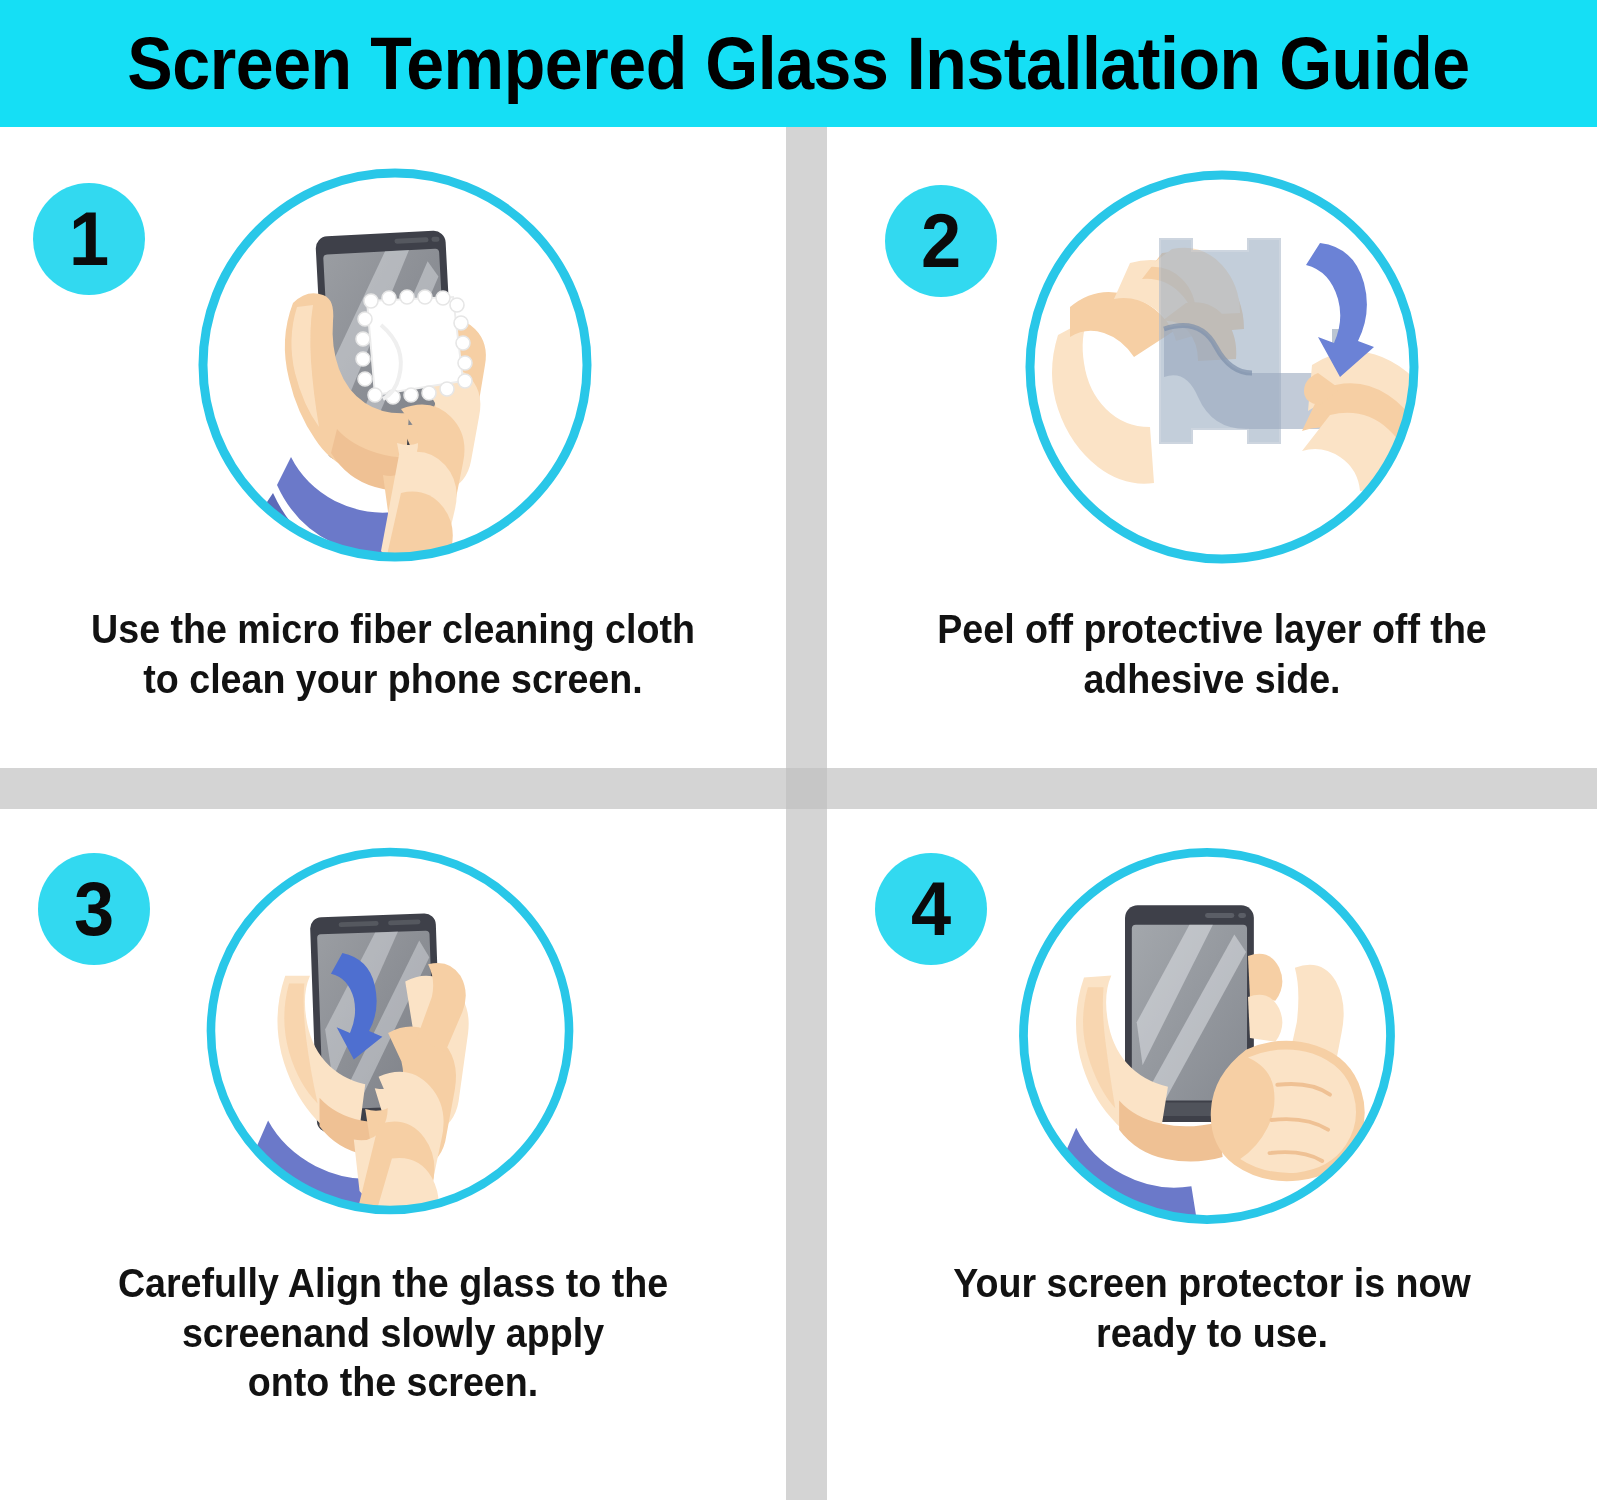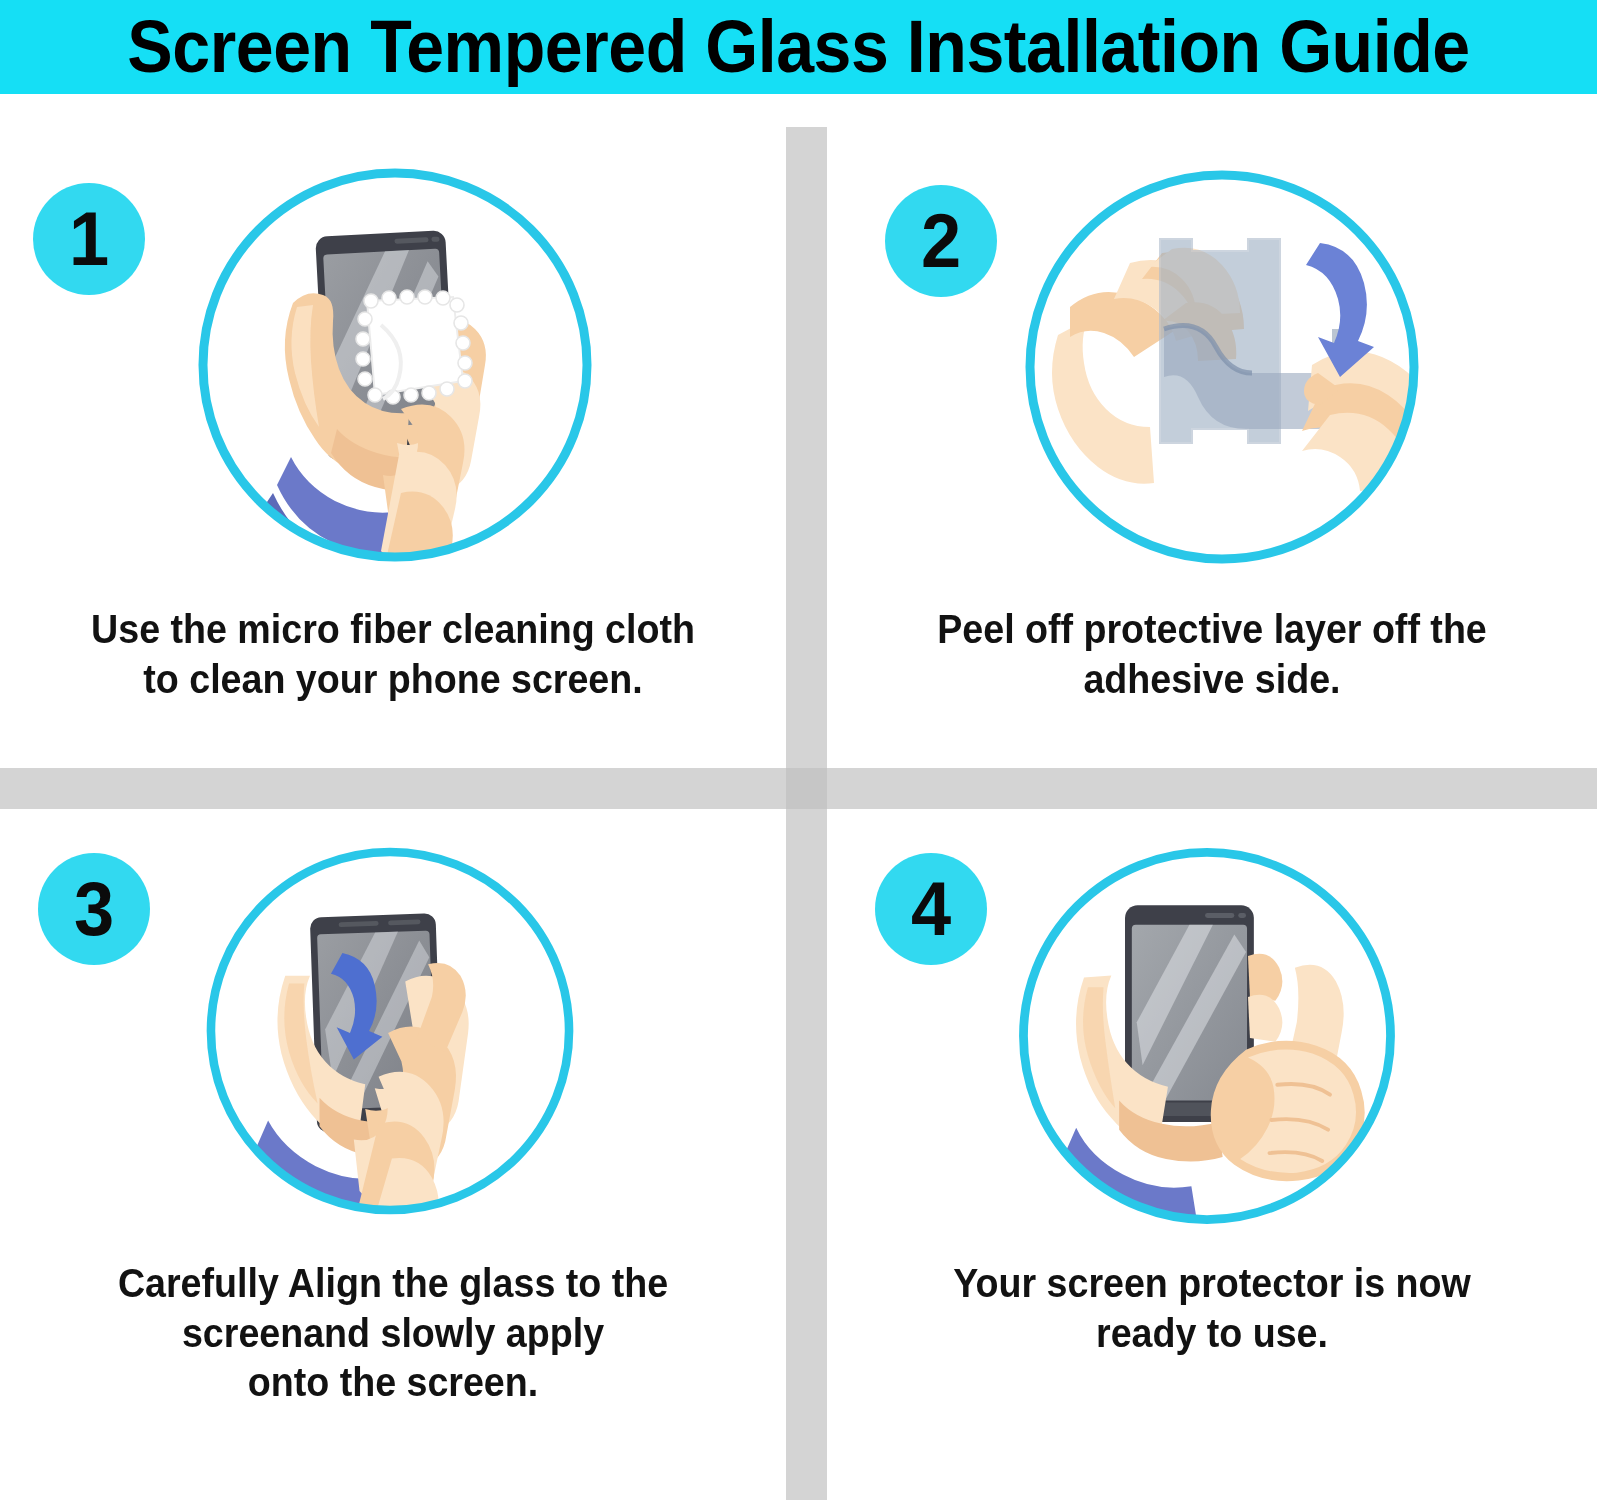--- a/index.html
+++ b/index.html
@@ -6,21 +6,21 @@
   body{
     width:1597px;height:1500px;
     background:#ffffff;
     font-family:"Liberation Sans", sans-serif;
     overflow:hidden;
   }
   .page{position:relative;width:1597px;height:1500px;background:#fff;}
 
   
   .banner{
-    position:absolute;left:0;top:0;width:1597px;height:94px;
+    position:absolute;left:0;top:0;width:1597px;height:127px;
     background:#15DFF5;
     display:flex;align-items:center;justify-content:center;
   }
   .banner-title{
     font-family:"Liberation Sans", sans-serif;
     font-weight:700;
     font-size:74px;
     line-height:1;
     color:#000000;
     letter-spacing:-0.5px;

